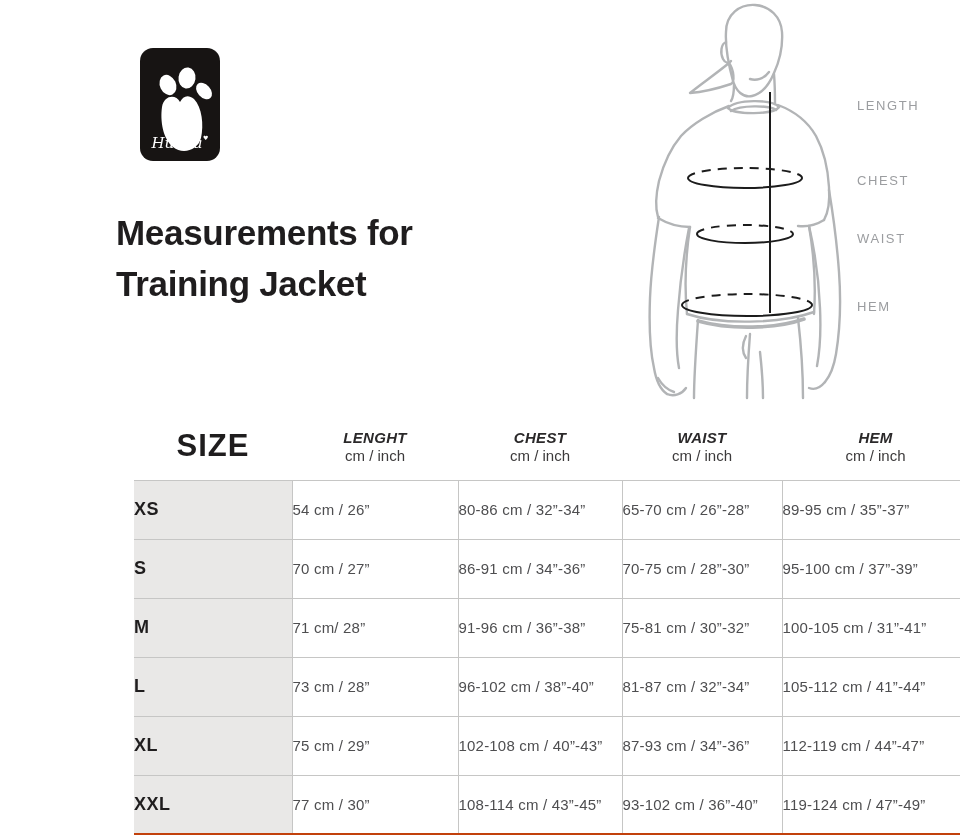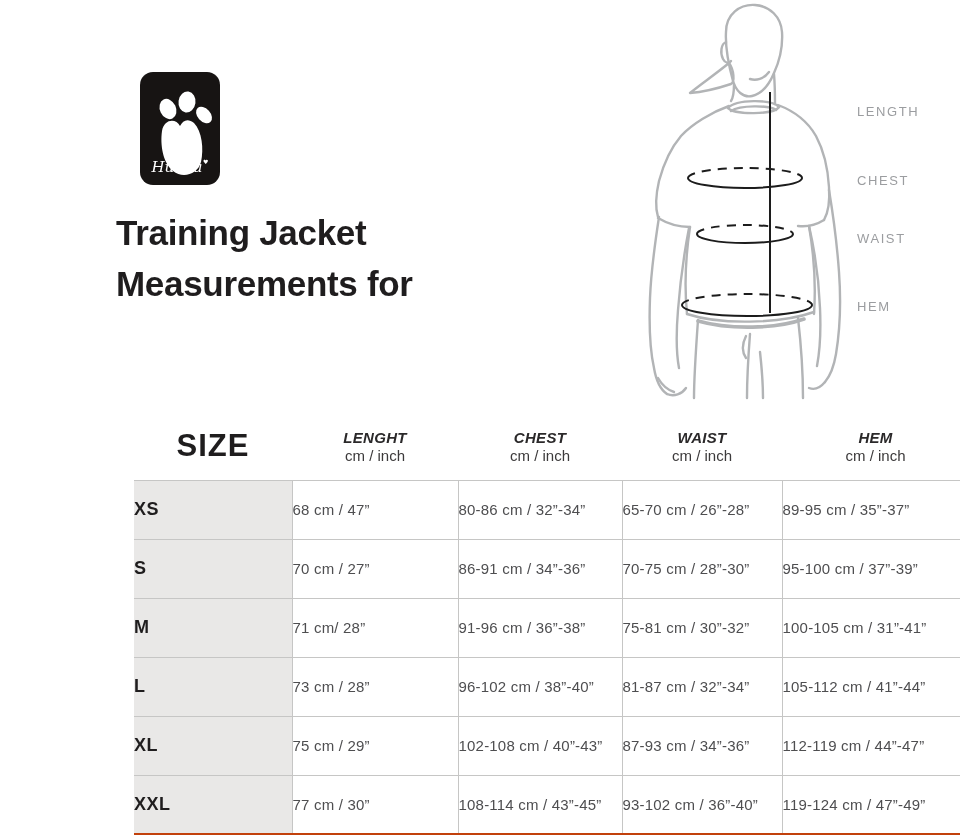--- a/index.html
+++ b/index.html
@@ -7,38 +7,38 @@
   .page {
     position:relative;
     width:960px; height:837px;
     background:#ffffff;
     overflow:hidden;
     font-family:"Liberation Sans", sans-serif;
     color:#231f20;
   }
 
   
-  .logo { position:absolute; left:140px; top:72px; width:80px; height:113px; }
+  .logo { position:absolute; left:140px; top:48px; width:80px; height:113px; }
 
   
   .heading {
     position:absolute; left:116px; top:207px;
     font-size:35px; font-weight:bold; letter-spacing:-0.3px;
     line-height:51px; color:#1f1d1e;
   }
 
   
   .figure { position:absolute; left:628px; top:0px; width:232px; height:402px; }
 
   .diagram-label {
     position:absolute; left:857px;
     font-size:13px; color:#9b9da0; letter-spacing:1.6px;
     font-weight:normal;
   }
-  .lbl-length { top:104px; }
+  .lbl-length { top:98px; }
   .lbl-chest  { top:173px; }
   .lbl-waist  { top:231px; }
   .lbl-hem    { top:299px; }
 
   
   .size-table {
     position:absolute; left:110px; top:423px; width:835px;
     border-collapse:collapse; table-layout:fixed;margin-left:24px;
   }
   .size-table col.c-size   { width:158px; }
@@ -81,22 +81,22 @@
       <ellipse cx="28" cy="37" rx="8" ry="10.5" fill="#ffffff" transform="rotate(-25 28 37)"></ellipse>
       <ellipse cx="47" cy="30" rx="8.5" ry="10.5" fill="#ffffff" transform="rotate(8 47 30)"></ellipse>
       <ellipse cx="64" cy="43" rx="9.5" ry="6.5" fill="#ffffff" transform="rotate(48 64 43)"></ellipse>
       <path d="M40,54 C36,46 24,47 22,59 C20,73 23,91 33,99 C43,107 58,102 61,90 C64,77 62,59 54,51 C48,46 43,48 40,54 Z" fill="#ffffff"></path>
       <text x="37" y="100" text-anchor="middle" font-family="DejaVu Serif, serif" font-style="italic" font-size="15" fill="#ffffff">Hurtta</text>
       <text x="63" y="92" font-family="DejaVu Sans, sans-serif" font-size="6" fill="#ffffff">♥</text>
     </svg>
   </div>
 
   <div class="heading">
+    <div>Measurements for</div>
     <div>Training Jacket</div>
-    <div>Measurements for</div>
   </div>
 
   <div class="figure">
     <svg width="232" height="402" viewBox="0 0 232 402">
       <g fill="none" stroke="#b2b4b6" stroke-width="2.4" stroke-linecap="round" stroke-linejoin="round">
 
         <path d="M98,32 C98,14 112,4 127,5 C142,6 153,17 154,32 C155,47 151,62 146,73 C141,85 133,94 124,96 C115,98 108,91 105,81 C102,70 97,49 98,32 Z"></path>
 
         <path d="M98,42 C93,44 92,53 95,59 C97,63 101,64 103,61"></path>
 
@@ -182,21 +182,21 @@
         </th>
         <th>
           <div class="col-label">HEM</div>
           <div class="col-sub">cm / inch</div>
         </th>
       </tr>
     </thead>
     <tbody>
       <tr>
         <td class="size-cell">XS</td>
-        <td>68 cm / 47”</td>
+        <td>54 cm / 26”</td>
         <td>80-86 cm / 32”-34”</td>
         <td>65-70 cm / 26”-28”</td>
         <td>89-95 cm / 35”-37”</td>
       </tr>
       <tr>
         <td class="size-cell">S</td>
         <td>70 cm / 27”</td>
         <td>86-91 cm / 34”-36”</td>
         <td>70-75 cm / 28”-30”</td>
         <td>95-100 cm / 37”-39”</td>

